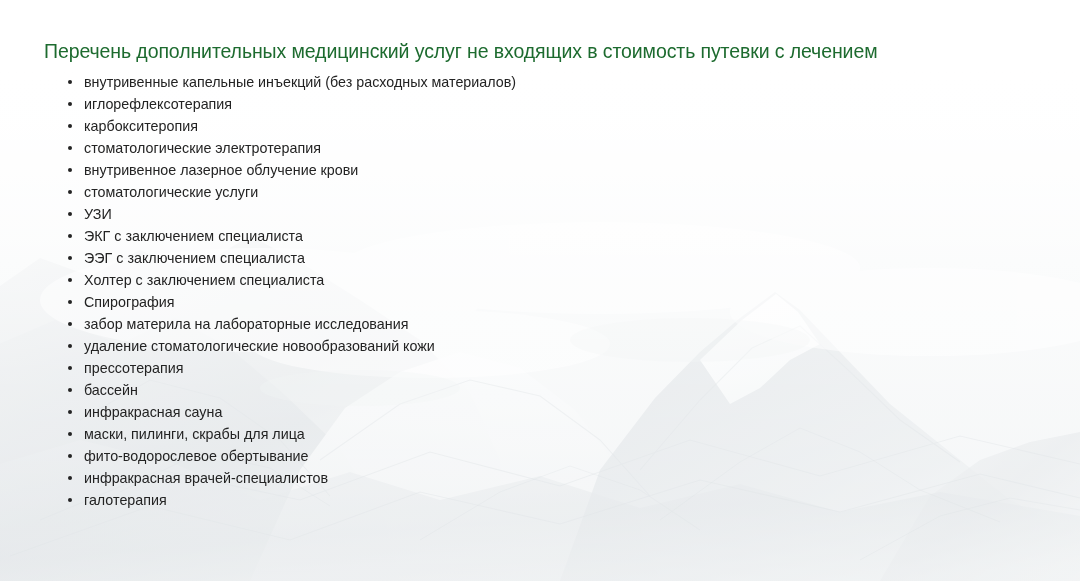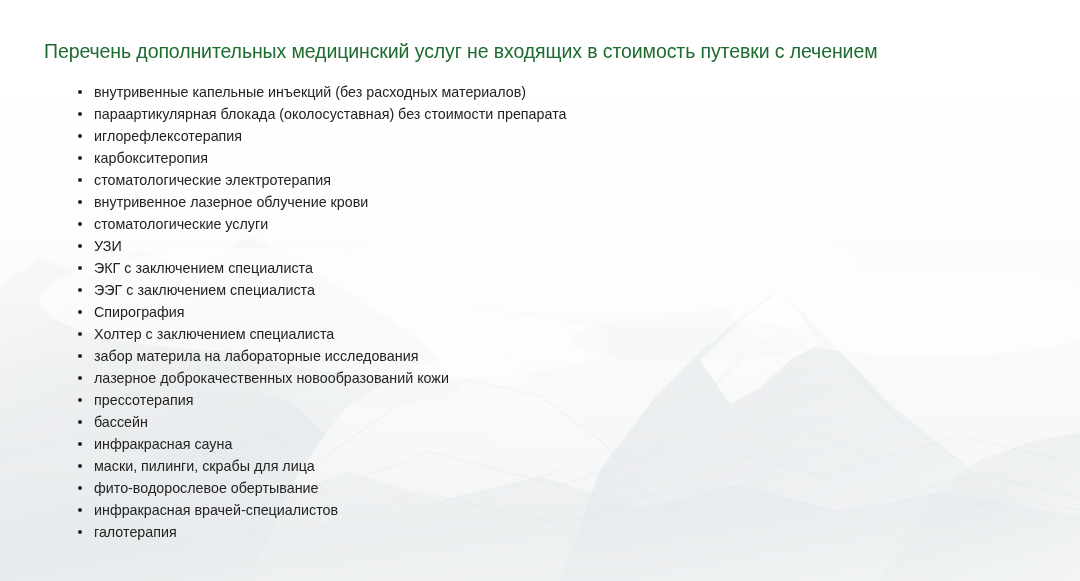--- a/index.html
+++ b/index.html
@@ -71,21 +71,21 @@
     letter-spacing: -0.1px;
     color: #1d6b2f;
     white-space: nowrap;
     margin-left: 6px;
   }
 
   #services-list {
     position: absolute;
     left: 66px;
     top: 71px;
-    margin: 10px;
+    margin: 0;
     padding: 0;
     list-style: none;
     width: 960px;
   }
 
   #services-list li {
     position: relative;
     height: 22px;
     line-height: 22px;
     padding-left: 18px;
@@ -194,33 +194,32 @@
   </div>
 
   <div id="haze"></div>
 
   <div id="content">
 
     <h1 id="page-title">Перечень дополнительных медицинский услуг не входящих в стоимость путевки с лечением</h1>
 
     <ul id="services-list">
       <li><span class="bullet"></span><span>внутривенные капельные инъекций (без расходных материалов)</span></li>
-      <li><span class="bullet"></span><span>параартикулярная блокада (околосуставная) без стоимости препарата</span></li>
       <li><span class="bullet"></span><span>иглорефлексотерапия</span></li>
       <li><span class="bullet"></span><span>карбокситеропия</span></li>
       <li><span class="bullet"></span><span>стоматологические электротерапия</span></li>
       <li><span class="bullet"></span><span>внутривенное лазерное облучение крови</span></li>
       <li><span class="bullet"></span><span>стоматологические услуги</span></li>
       <li><span class="bullet"></span><span>УЗИ</span></li>
       <li><span class="bullet"></span><span>ЭКГ с заключением специалиста</span></li>
       <li><span class="bullet"></span><span>ЭЭГ с заключением специалиста</span></li>
+      <li><span class="bullet"></span><span>Холтер с заключением специалиста</span></li>
       <li><span class="bullet"></span><span>Спирография</span></li>
-      <li><span class="bullet"></span><span>Холтер с заключением специалиста</span></li>
       <li><span class="bullet"></span><span>забор материла на лабораторные исследования</span></li>
-      <li><span class="bullet"></span><span>лазерное доброкачественных новообразований кожи</span></li>
+      <li><span class="bullet"></span><span>удаление стоматологические новообразований кожи</span></li>
       <li><span class="bullet"></span><span>прессотерапия</span></li>
       <li><span class="bullet"></span><span>бассейн</span></li>
       <li><span class="bullet"></span><span>инфракрасная сауна</span></li>
       <li><span class="bullet"></span><span>маски, пилинги, скрабы для лица</span></li>
       <li><span class="bullet"></span><span>фито-водорослевое обертывание</span></li>
       <li><span class="bullet"></span><span>инфракрасная врачей-специалистов</span></li>
       <li><span class="bullet"></span><span>галотерапия</span></li>
     </ul>
 
   </div>

